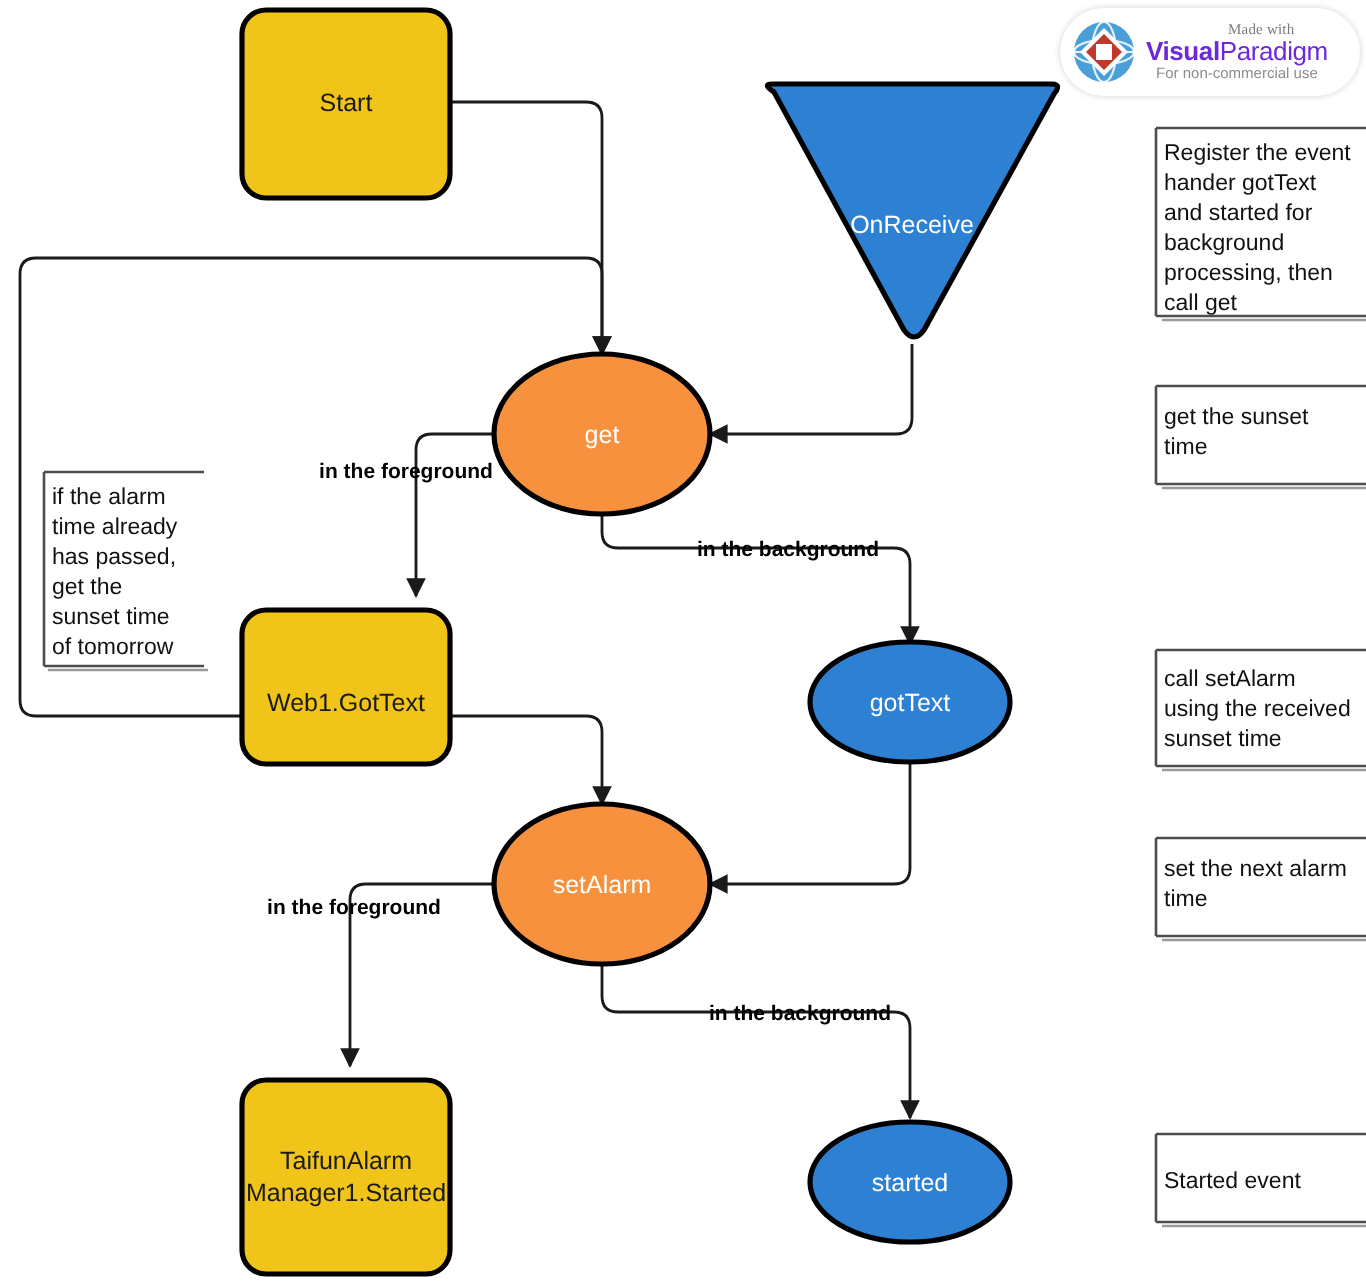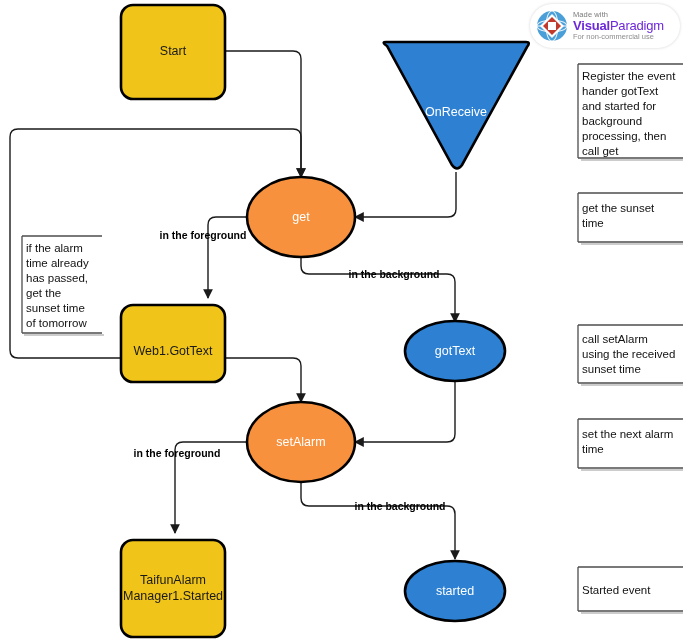--- a/index.html
+++ b/index.html
@@ -83,37 +83,39 @@
     width: 32px;
     height: 32px;
     flex: 0 0 32px;
     position: relative;
   }
   #vp-text {
     margin-left: 5px;
     line-height: 1.05;
   }
   .vp-made {
-    font-family: Liberation Sans, sans-serif;
+    font-family: Liberation Serif, serif;
     font-size: 7.5px;
     color: #7a7a7a;
     letter-spacing: 0.1px;
+    margin-left: 41px;
   }
   .vp-name {
     font-family: "Liberation Sans", sans-serif;
     font-size: 13px;
     font-weight: bold;
     color: #6d28d9;
     letter-spacing: -0.2px;
   }
   .vp-name span { font-weight: normal; }
   .vp-sub {
     font-family: "Liberation Sans", sans-serif;
     font-size: 7.5px;
     color: #8c8c8c;
+    text-align: center;
   }
 </style>
 </head>
 <body>
 
 <div id="diagram-root">
 
   <svg width="683" height="642" viewBox="0 0 683 642">
     <defs>
       <marker id="arrow" viewBox="0 0 10 10" refX="9" refY="5" markerWidth="7" markerHeight="7" orient="auto-start-reverse">

